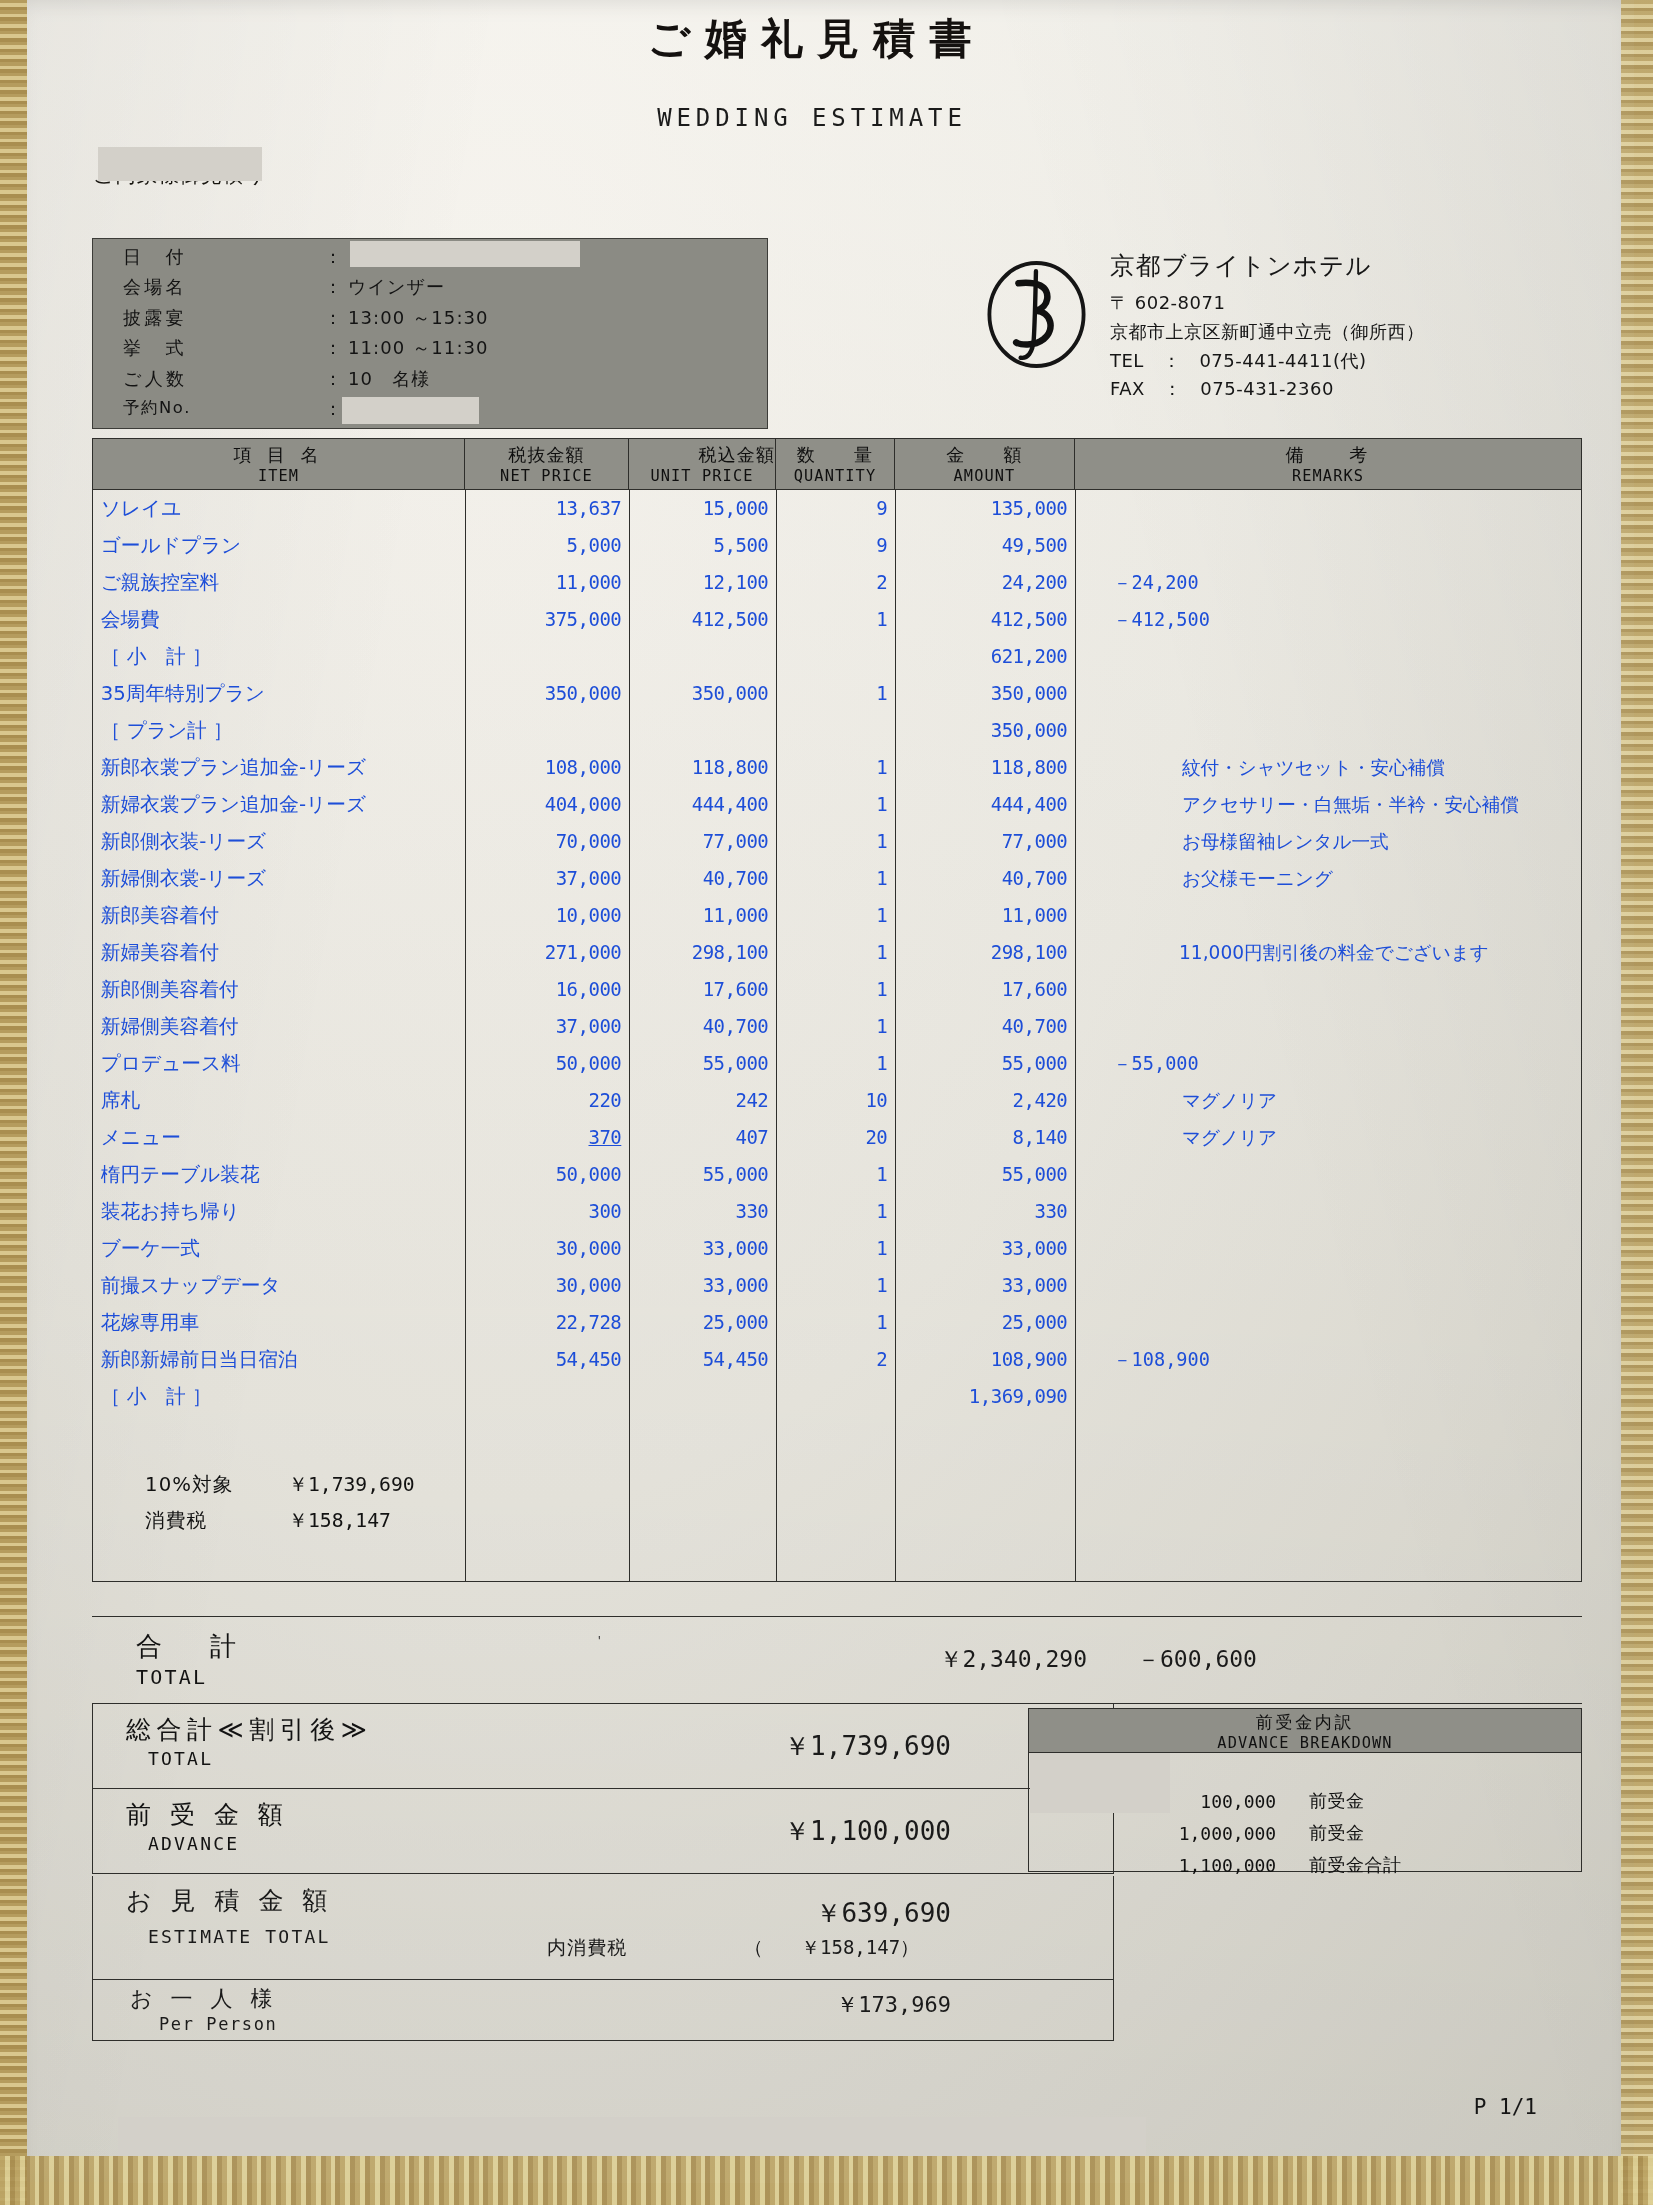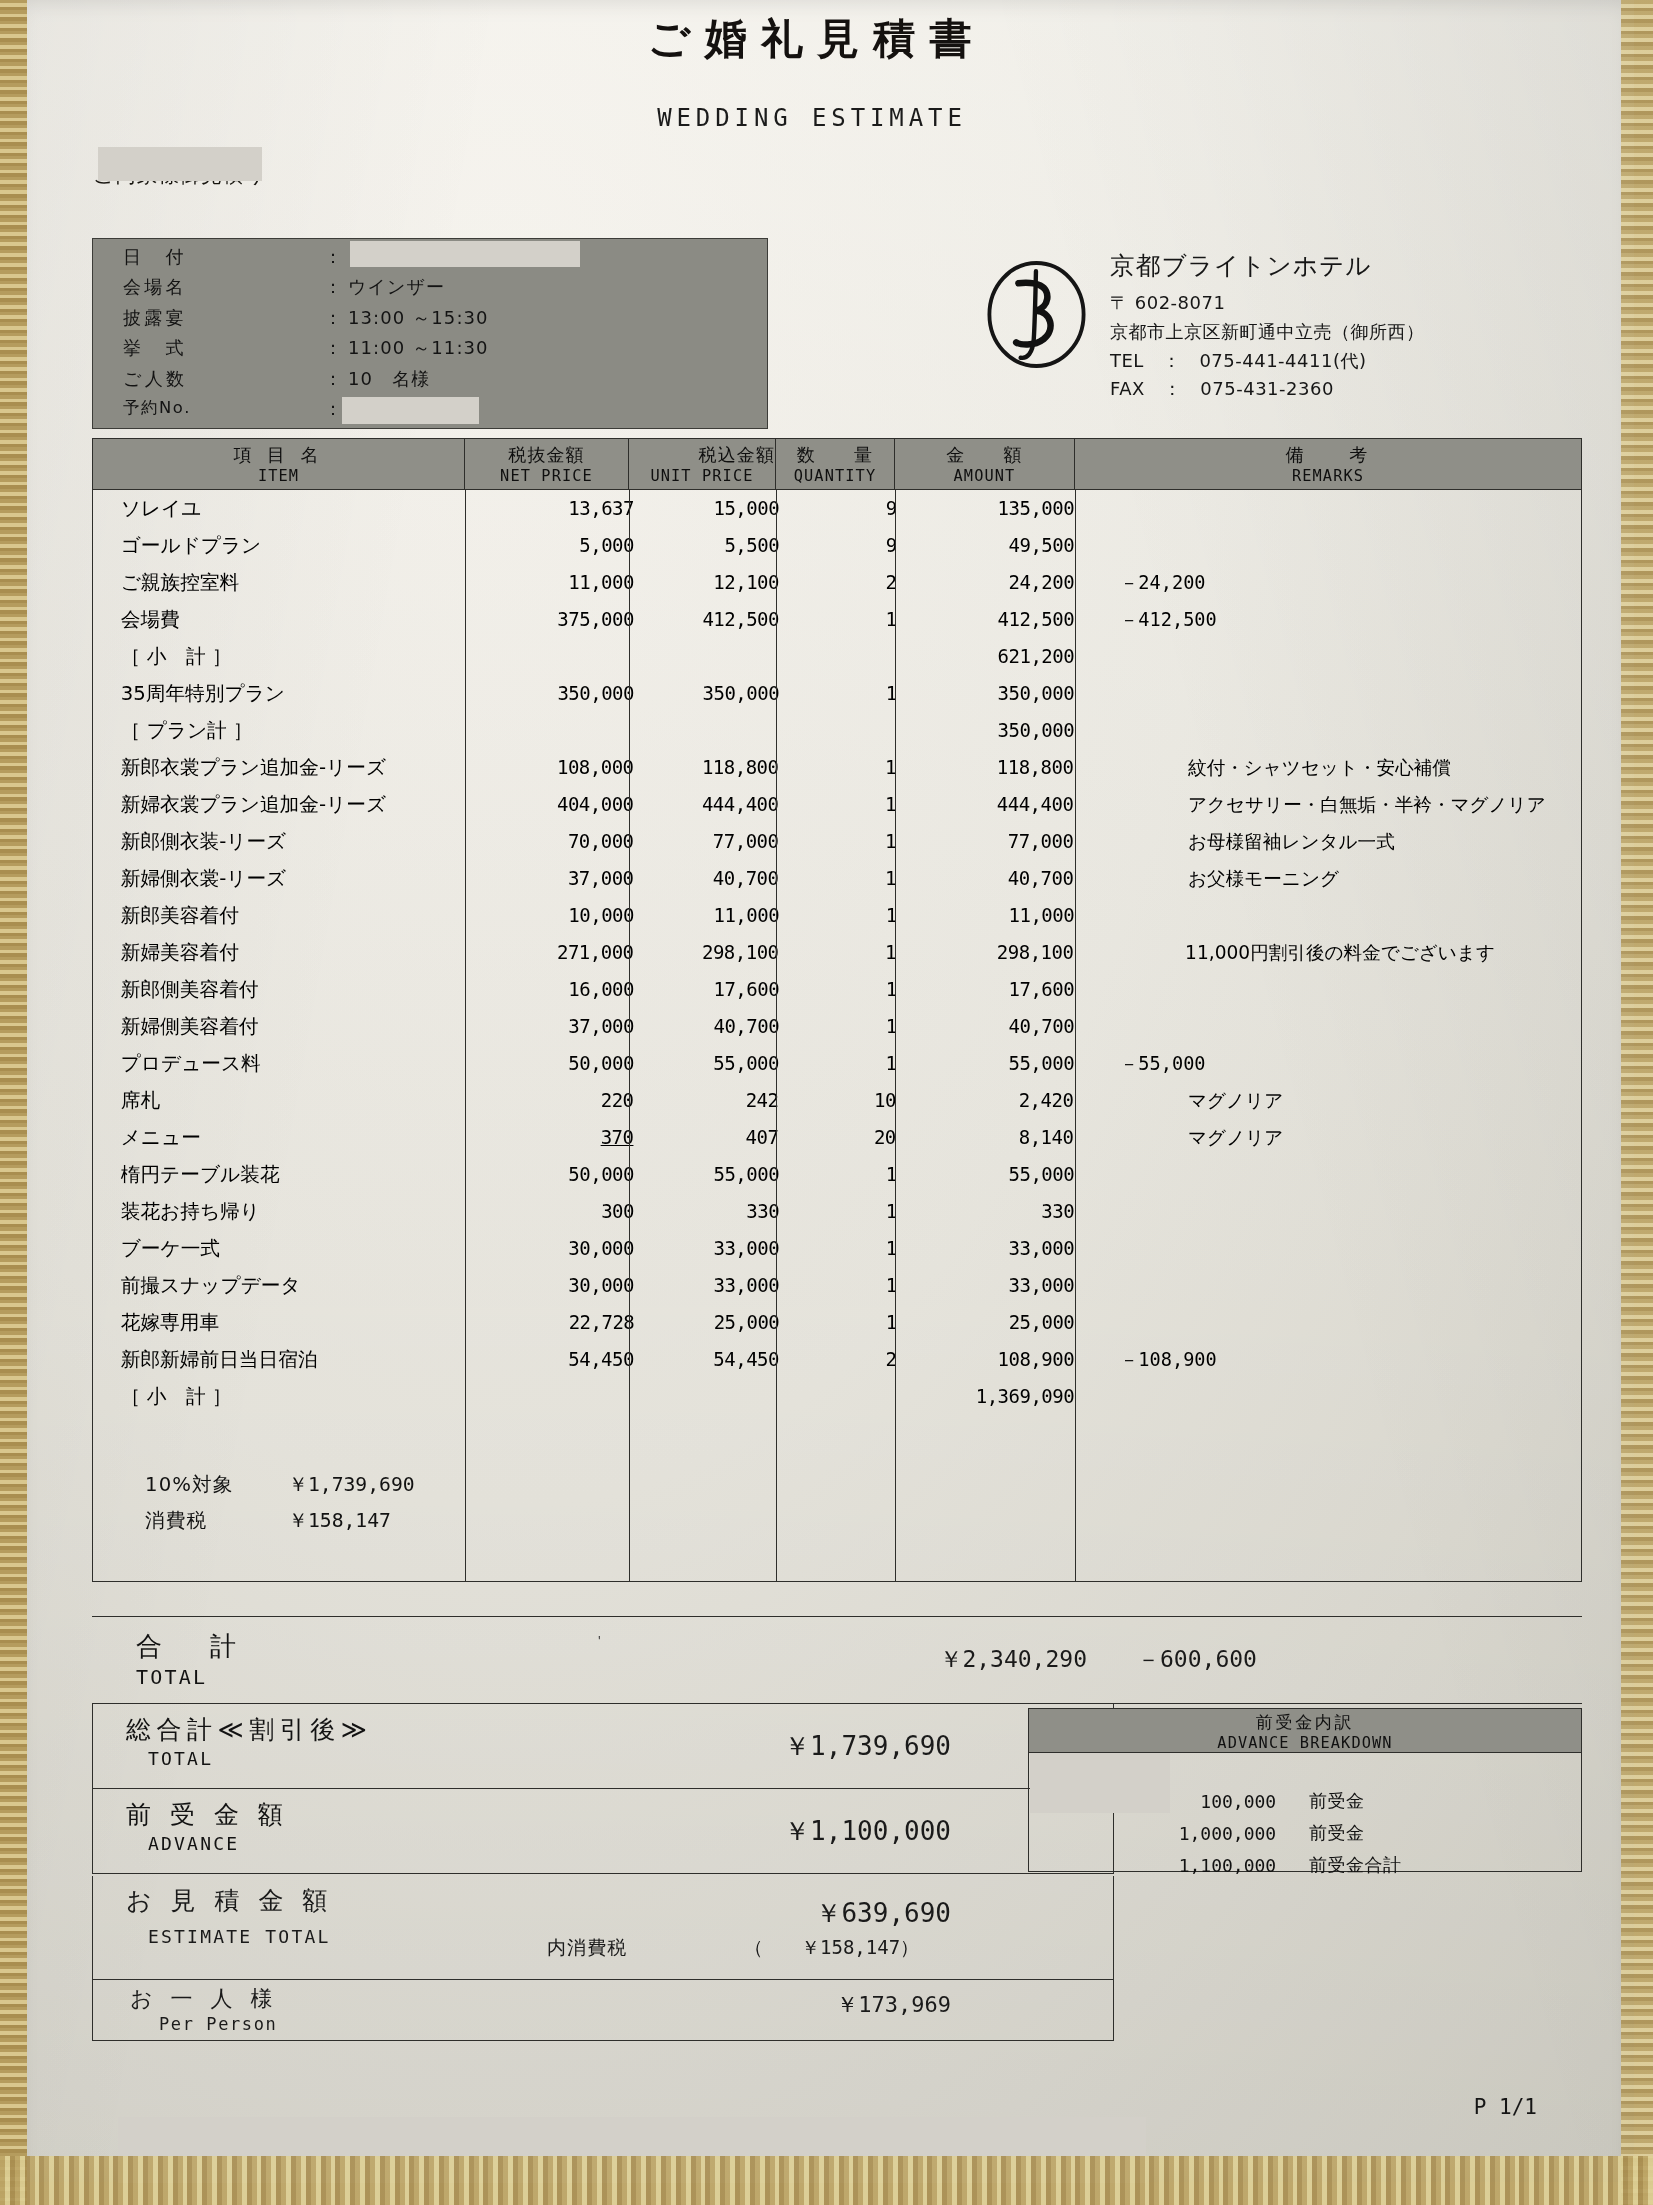--- a/index.html
+++ b/index.html
@@ -231,22 +231,21 @@
   .c-amt    { width: 180px; }
   .c-rem    { width: 506px; }
 
   .body { position: relative; }
   .row {
     display: flex;
     height: 37px;
     align-items: center;
     font-family: "DejaVu Sans", sans-serif;
     font-size: 19.7px;
-    color: #000000;
-    margin-left: 20px;
+    color: #1d4ed8;
   }
   .row > div {
     box-sizing: border-box;
     height: 37px;
     line-height: 37px;
     padding: 0 7.7px;
     overflow: hidden;
     white-space: nowrap;
   }
   .row .item { text-align: left; letter-spacing: 0px; }
@@ -621,21 +620,21 @@
             <div class="num" style="width: 119px;">1</div>
             <div class="num" style="width: 180px;">118,800</div>
             <div class="rem ctr" style="width: 506px;">紋付・シャツセット・安心補償</div>
           </div>
           <div class="row">
             <div class="item" style="width: 372px;">新婦衣裳プラン追加金-リーズ</div>
             <div class="num" style="width: 164px;">404,000</div>
             <div class="num" style="width: 147px;">444,400</div>
             <div class="num" style="width: 119px;">1</div>
             <div class="num" style="width: 180px;">444,400</div>
-            <div class="rem ctr" style="width: 506px;">アクセサリー・白無垢・半衿・マグノリア</div>
+            <div class="rem ctr" style="width: 506px;">アクセサリー・白無垢・半衿・安心補償</div>
           </div>
           <div class="row">
             <div class="item" style="width: 372px;">新郎側衣装-リーズ</div>
             <div class="num" style="width: 164px;">70,000</div>
             <div class="num" style="width: 147px;">77,000</div>
             <div class="num" style="width: 119px;">1</div>
             <div class="num" style="width: 180px;">77,000</div>
             <div class="rem ctr" style="width: 506px;">お母様留袖レンタル一式</div>
           </div>
           <div class="row">

